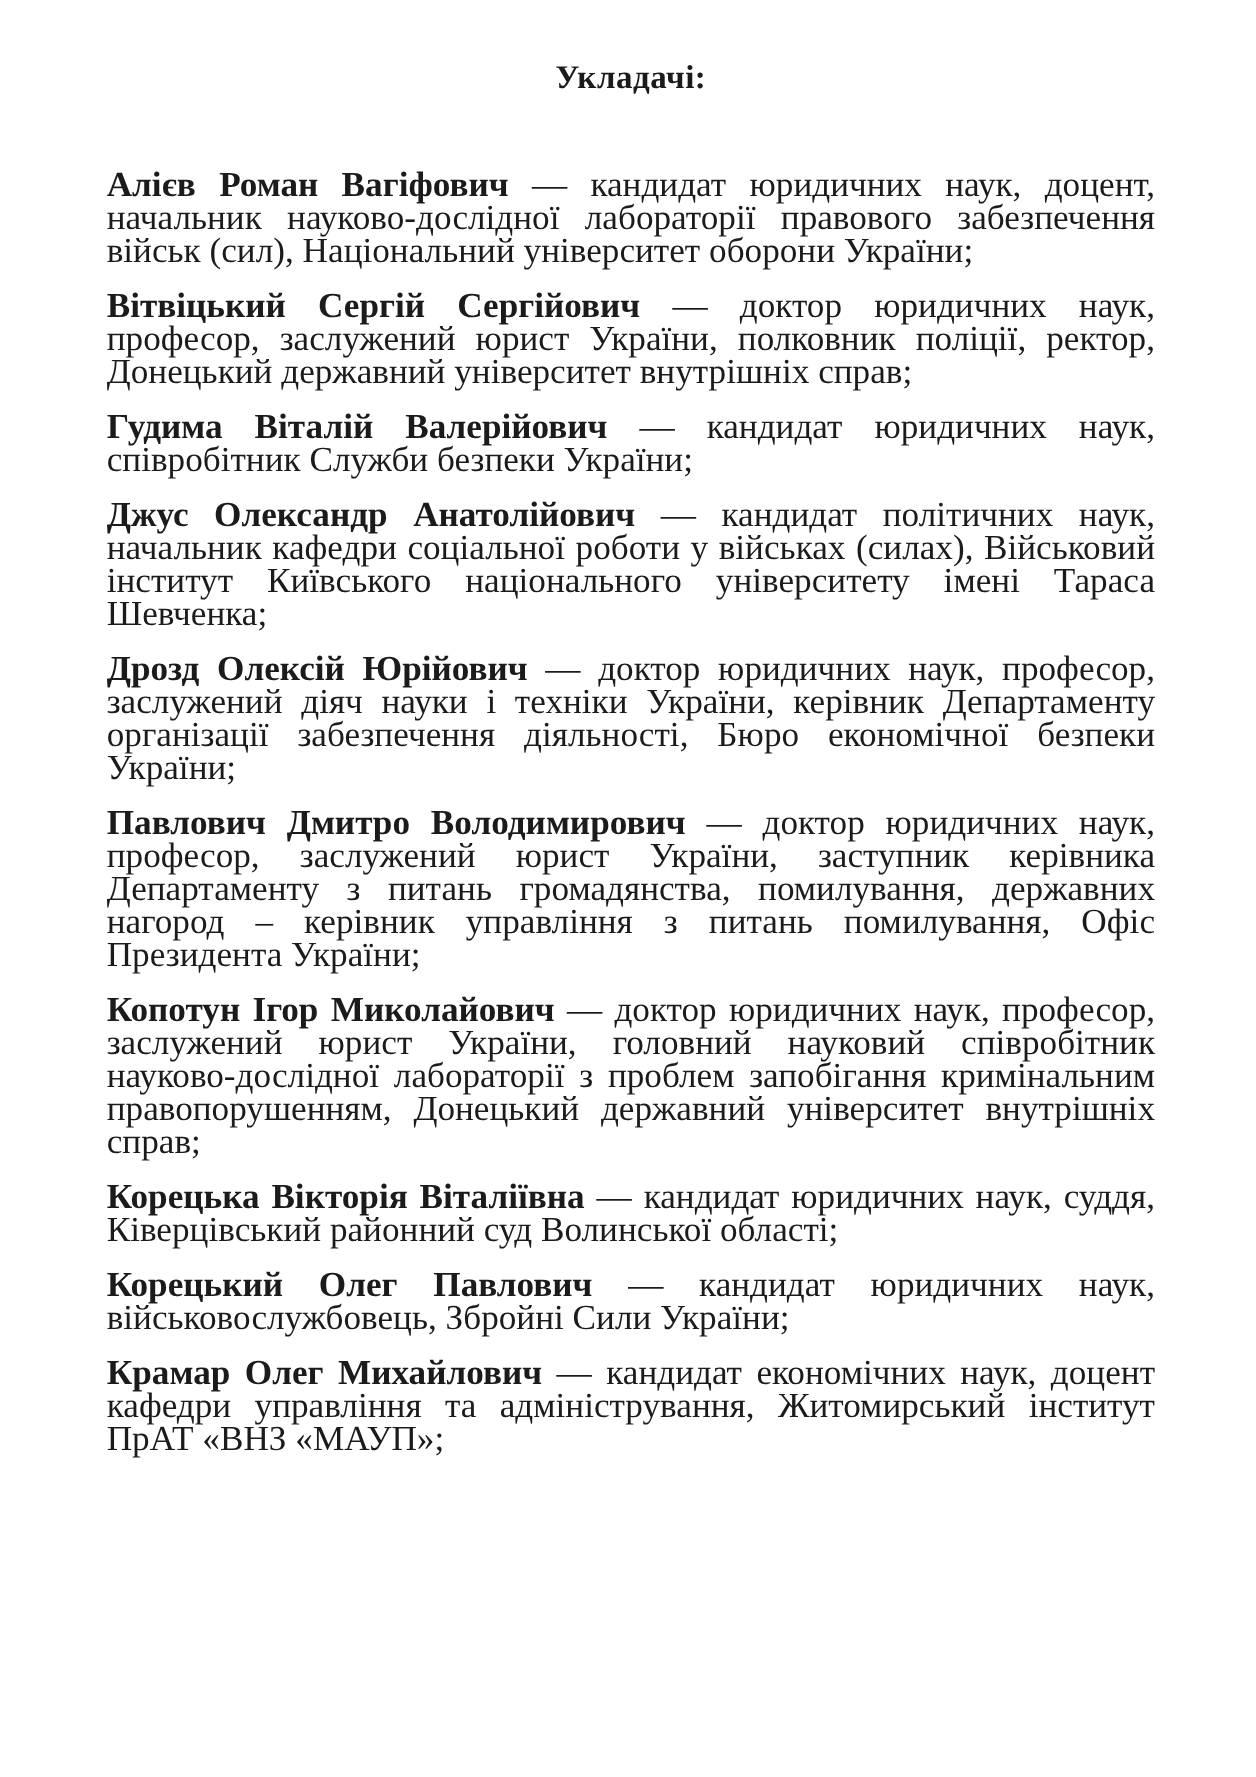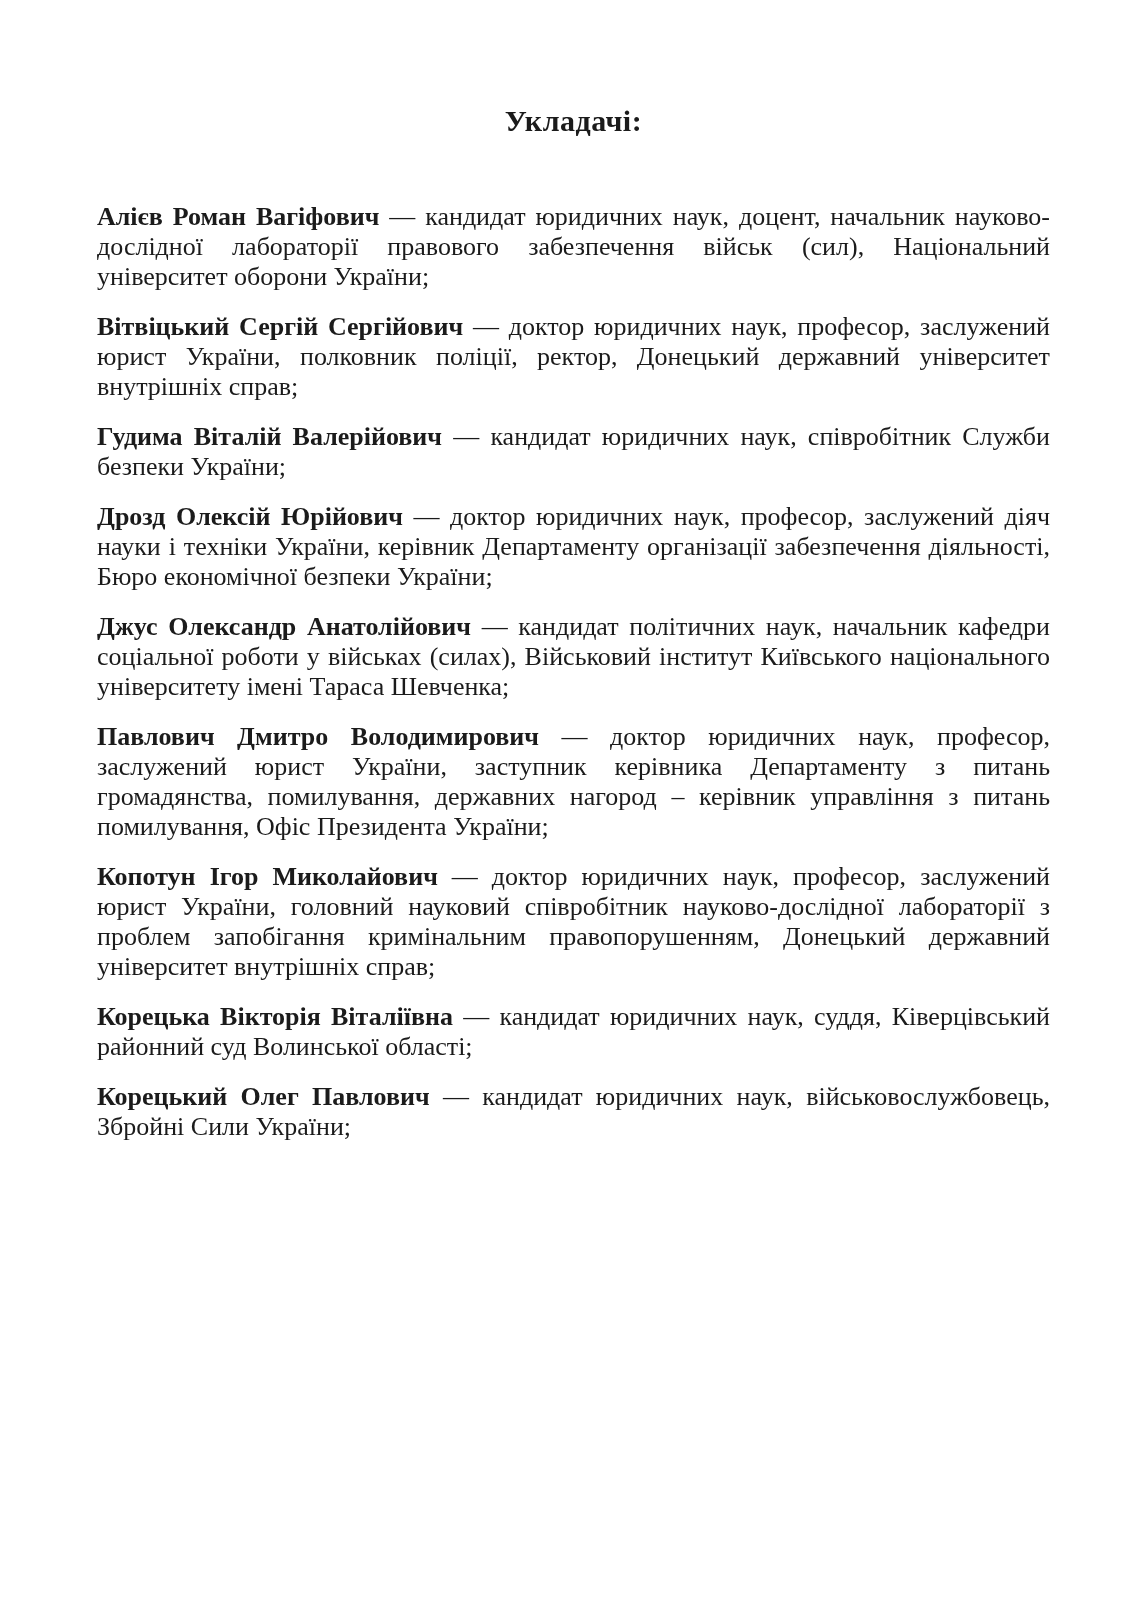--- a/index.html
+++ b/index.html
@@ -11,38 +11,38 @@
     width: 1142px;
     height: 1615px;
     font-family: "Liberation Serif", serif;
     color: #1b1b1b;
     overflow: hidden;
   }
   .page {
     box-sizing: border-box;
     width: 1142px;
     height: 1615px;
-    padding: 104px 92px 40px 97px;
+    padding: 54px 92px 40px 97px;
     background: #ffffff;
   }
   .doc-title {
     margin: 0 0 64px 0;
     text-align: center;
     font-size: 30px;
     line-height: 34px;
     font-weight: bold;
     letter-spacing: 0.5px;
   }
   .entries {
     margin: 0;
     padding: 0;
   }
   .entry {
     margin: 0 0 20px 0;
-    font-size: 26px;
+    font-size: 32px;
     line-height: 30px;
     text-align: justify;
     text-justify: inter-word;
   }
   .entry:last-child {
     margin-bottom: 0;
   }
   .entry-name {
     font-weight: bold;
   }
@@ -53,29 +53,30 @@
 <div class="page">
   <h1 class="doc-title">Укладачі:</h1>
 
   <div class="entries">
   <p class="entry"><strong class="entry-name">Алієв Роман Вагіфович</strong> <span class="entry-description">— кандидат юридичних наук, доцент, начальник науково-дослідної лабораторії правового забезпечення військ (сил), Національний університет оборони України;</span></p>
 
   <p class="entry"><strong class="entry-name">Вітвіцький Сергій Сергійович</strong> <span class="entry-description">— доктор юридичних наук, професор, заслужений юрист України, полковник поліції, ректор, Донецький державний університет внутрішніх справ;</span></p>
 
   <p class="entry"><strong class="entry-name">Гудима Віталій Валерійович</strong> <span class="entry-description">— кандидат юридичних наук, співробітник Служби безпеки України;</span></p>
 
+  <p class="entry"><strong class="entry-name">Джус Олександр Анатолійович</strong> <span class="entry-description">— кандидат політичних наук, начальник кафедри соціальної роботи у військах (силах), Військовий інститут Київського національного університету імені Тараса Шевченка;</span></p>
+
   <p class="entry"><strong class="entry-name">Дрозд Олексій Юрійович</strong> <span class="entry-description">— доктор юридичних наук, професор, заслужений діяч науки і техніки України, керівник Департаменту організації забезпечення діяльності, Бюро економічної безпеки України;</span></p>
-
-  <p class="entry"><strong class="entry-name">Джус Олександр Анатолійович</strong> <span class="entry-description">— кандидат політичних наук, начальник кафедри соціальної роботи у військах (силах), Військовий інститут Київського національного університету імені Тараса Шевченка;</span></p>
 
   <p class="entry"><strong class="entry-name">Павлович Дмитро Володимирович</strong> <span class="entry-description">— доктор юридичних наук, професор, заслужений юрист України, заступник керівника Департаменту з питань громадянства, помилування, державних нагород – керівник управління з питань помилування, Офіс Президента України;</span></p>
 
 
   <p class="entry"><strong class="entry-name">Копотун Ігор Миколайович</strong> <span class="entry-description">— доктор юридичних наук, професор, заслужений юрист України, головний науковий співробітник науково-дослідної лабораторії з проблем запобігання кримінальним правопорушенням, Донецький державний університет внутрішніх справ;</span></p>
 
   <p class="entry"><strong class="entry-name">Корецька Вікторія Віталіївна</strong> <span class="entry-description">— кандидат юридичних наук, суддя, Ківерцівський районний суд Волинської області;</span></p>
 
   <p class="entry"><strong class="entry-name">Корецький Олег Павлович</strong> <span class="entry-description">— кандидат юридичних наук, військовослужбовець, Збройні Сили України;</span></p>
 
 
+  <p class="entry"><strong class="entry-name">Крамар Олег Михайлович</strong> <span class="entry-description">— кандидат економічних наук, доцент кафедри управління та адміністрування, Житомирський інститут ПрАТ «ВНЗ «МАУП»;</span></p>
 
 </div>
 </div>
 
 </body></html>

